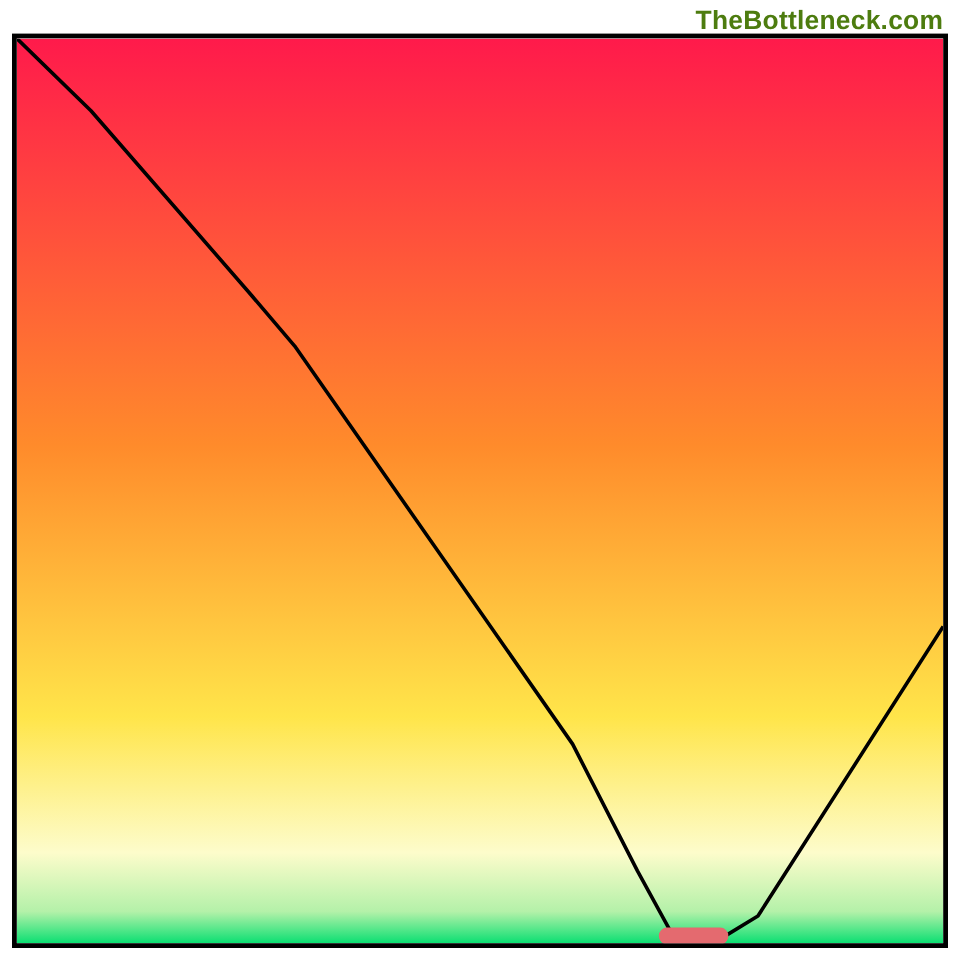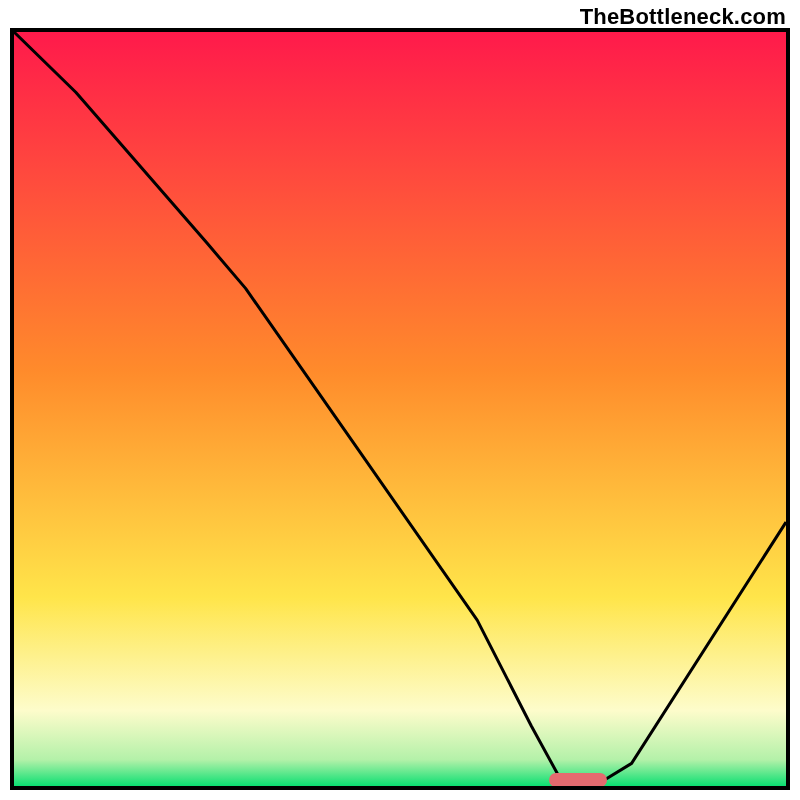--- a/index.html
+++ b/index.html
@@ -24,21 +24,21 @@
   .plot-area {
     position: absolute;
     inset: 0;
   }
   .watermark {
     position: absolute;
     top: 4px;
     right: 14px;
     font-size: 22px;
     font-weight: 600;
-    color: #000000;
+    color: #4d7c0f;
     letter-spacing: 0.2px;
   }
   .marker {
     position: absolute;
     background: #e46a6f;
     border-radius: 8px;
   }
   svg { display: block; }
 </style>
 </head>

